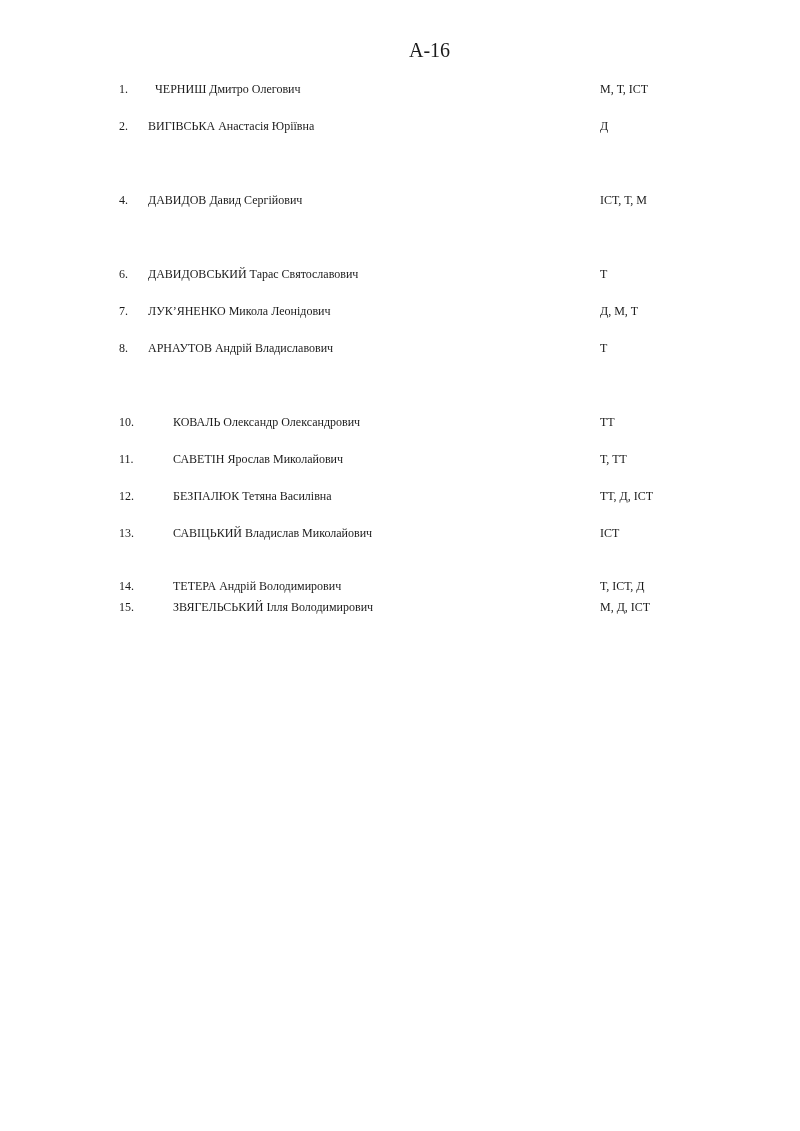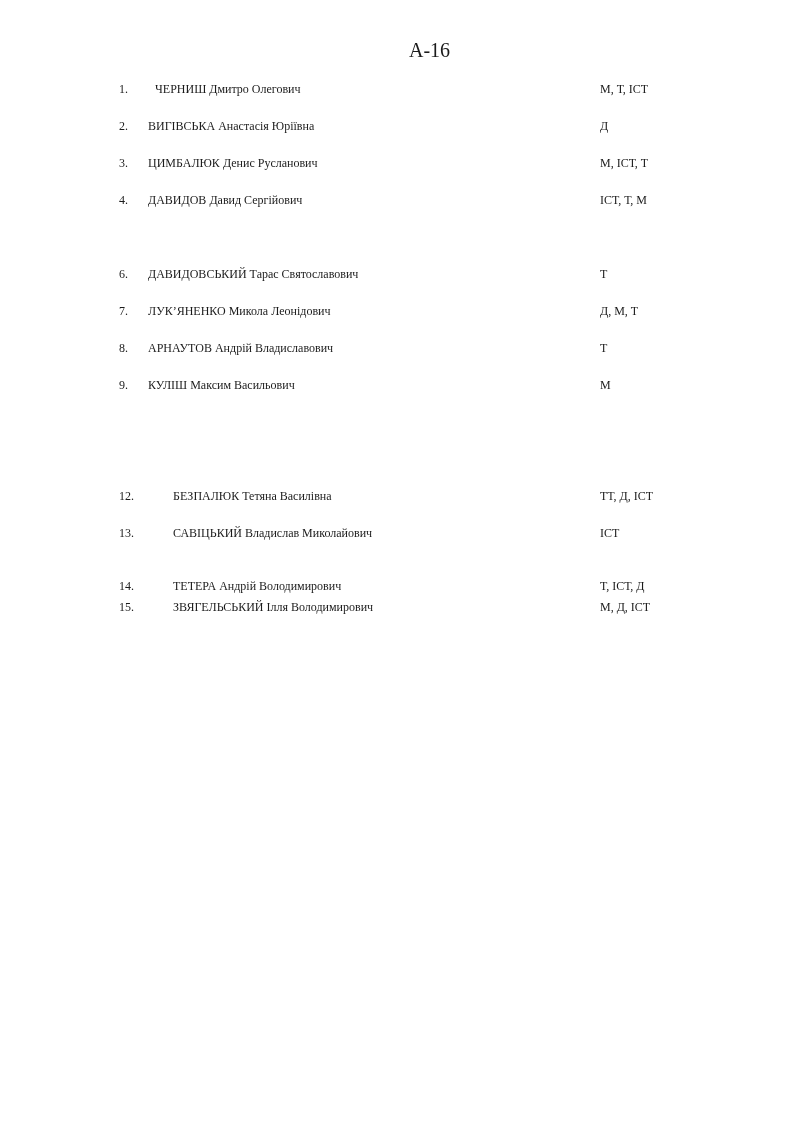--- a/index.html
+++ b/index.html
@@ -46,34 +46,34 @@
 <body>
 
 <div class="page">
 
   <div class="heading">А-16</div>
 
   <div class="row" style="top:83px"><span class="num w1">1.</span><span>ЧЕРНИШ Дмитро Олегович</span><span class="codes">М, Т, ІСТ</span></div>
 
   <div class="row" style="top:120px"><span class="num w2">2.</span><span>ВИГІВСЬКА Анастасія Юріївна</span><span class="codes">Д</span></div>
 
-  <div class="row" style="top:157px"><span class="num w2">3.</span><span>ЦИМБАЛЮК Денис Русланович</span><span class="codes">М, ІСТ, Т</span></div>
 
   <div class="row" style="top:194px"><span class="num w2">4.</span><span>ДАВИДОВ Давид Сергійович</span><span class="codes">ІСТ, Т, М</span></div>
 
 
   <div class="row" style="top:268px"><span class="num w2">6.</span><span>ДАВИДОВСЬКИЙ Тарас Святославович</span><span class="codes">Т</span></div>
 
   <div class="row" style="top:305px"><span class="num w2">7.</span><span>ЛУК’ЯНЕНКО Микола Леонідович</span><span class="codes">Д, М, Т</span></div>
 
   <div class="row" style="top:342px"><span class="num w2">8.</span><span>АРНАУТОВ Андрій Владиславович</span><span class="codes">Т</span></div>
 
-  <div class="row" style="top:379px"><span class="num w2">9.</span><span>КУЛІШ Максим Васильович</span><span class="codes">М</span></div>
 
+  <div class="row" style="top:416px"><span class="num w3">10.</span><span>КОВАЛЬ Олександр Олександрович</span><span class="codes">ТТ</span></div>
 
+  <div class="row" style="top:453px"><span class="num w3">11.</span><span>САВЕТІН Ярослав Миколайович</span><span class="codes">Т, ТТ</span></div>
 
   <div class="row" style="top:490px"><span class="num w3">12.</span><span>БЕЗПАЛЮК Тетяна Василівна</span><span class="codes">ТТ, Д, ІСТ</span></div>
 
   <div class="row" style="top:527px"><span class="num w3">13.</span><span>САВІЦЬКИЙ Владислав Миколайович</span><span class="codes">ІСТ</span></div>
 
   <div class="row" style="top:580px"><span class="num w3">14.</span><span>ТЕТЕРА Андрій Володимирович</span><span class="codes">Т, ІСТ, Д</span></div>
 
   <div class="row" style="top:601px"><span class="num w3">15.</span><span>ЗВЯГЕЛЬСЬКИЙ Ілля Володимирович</span><span class="codes">М, Д, ІСТ</span></div>
 
 </div>

